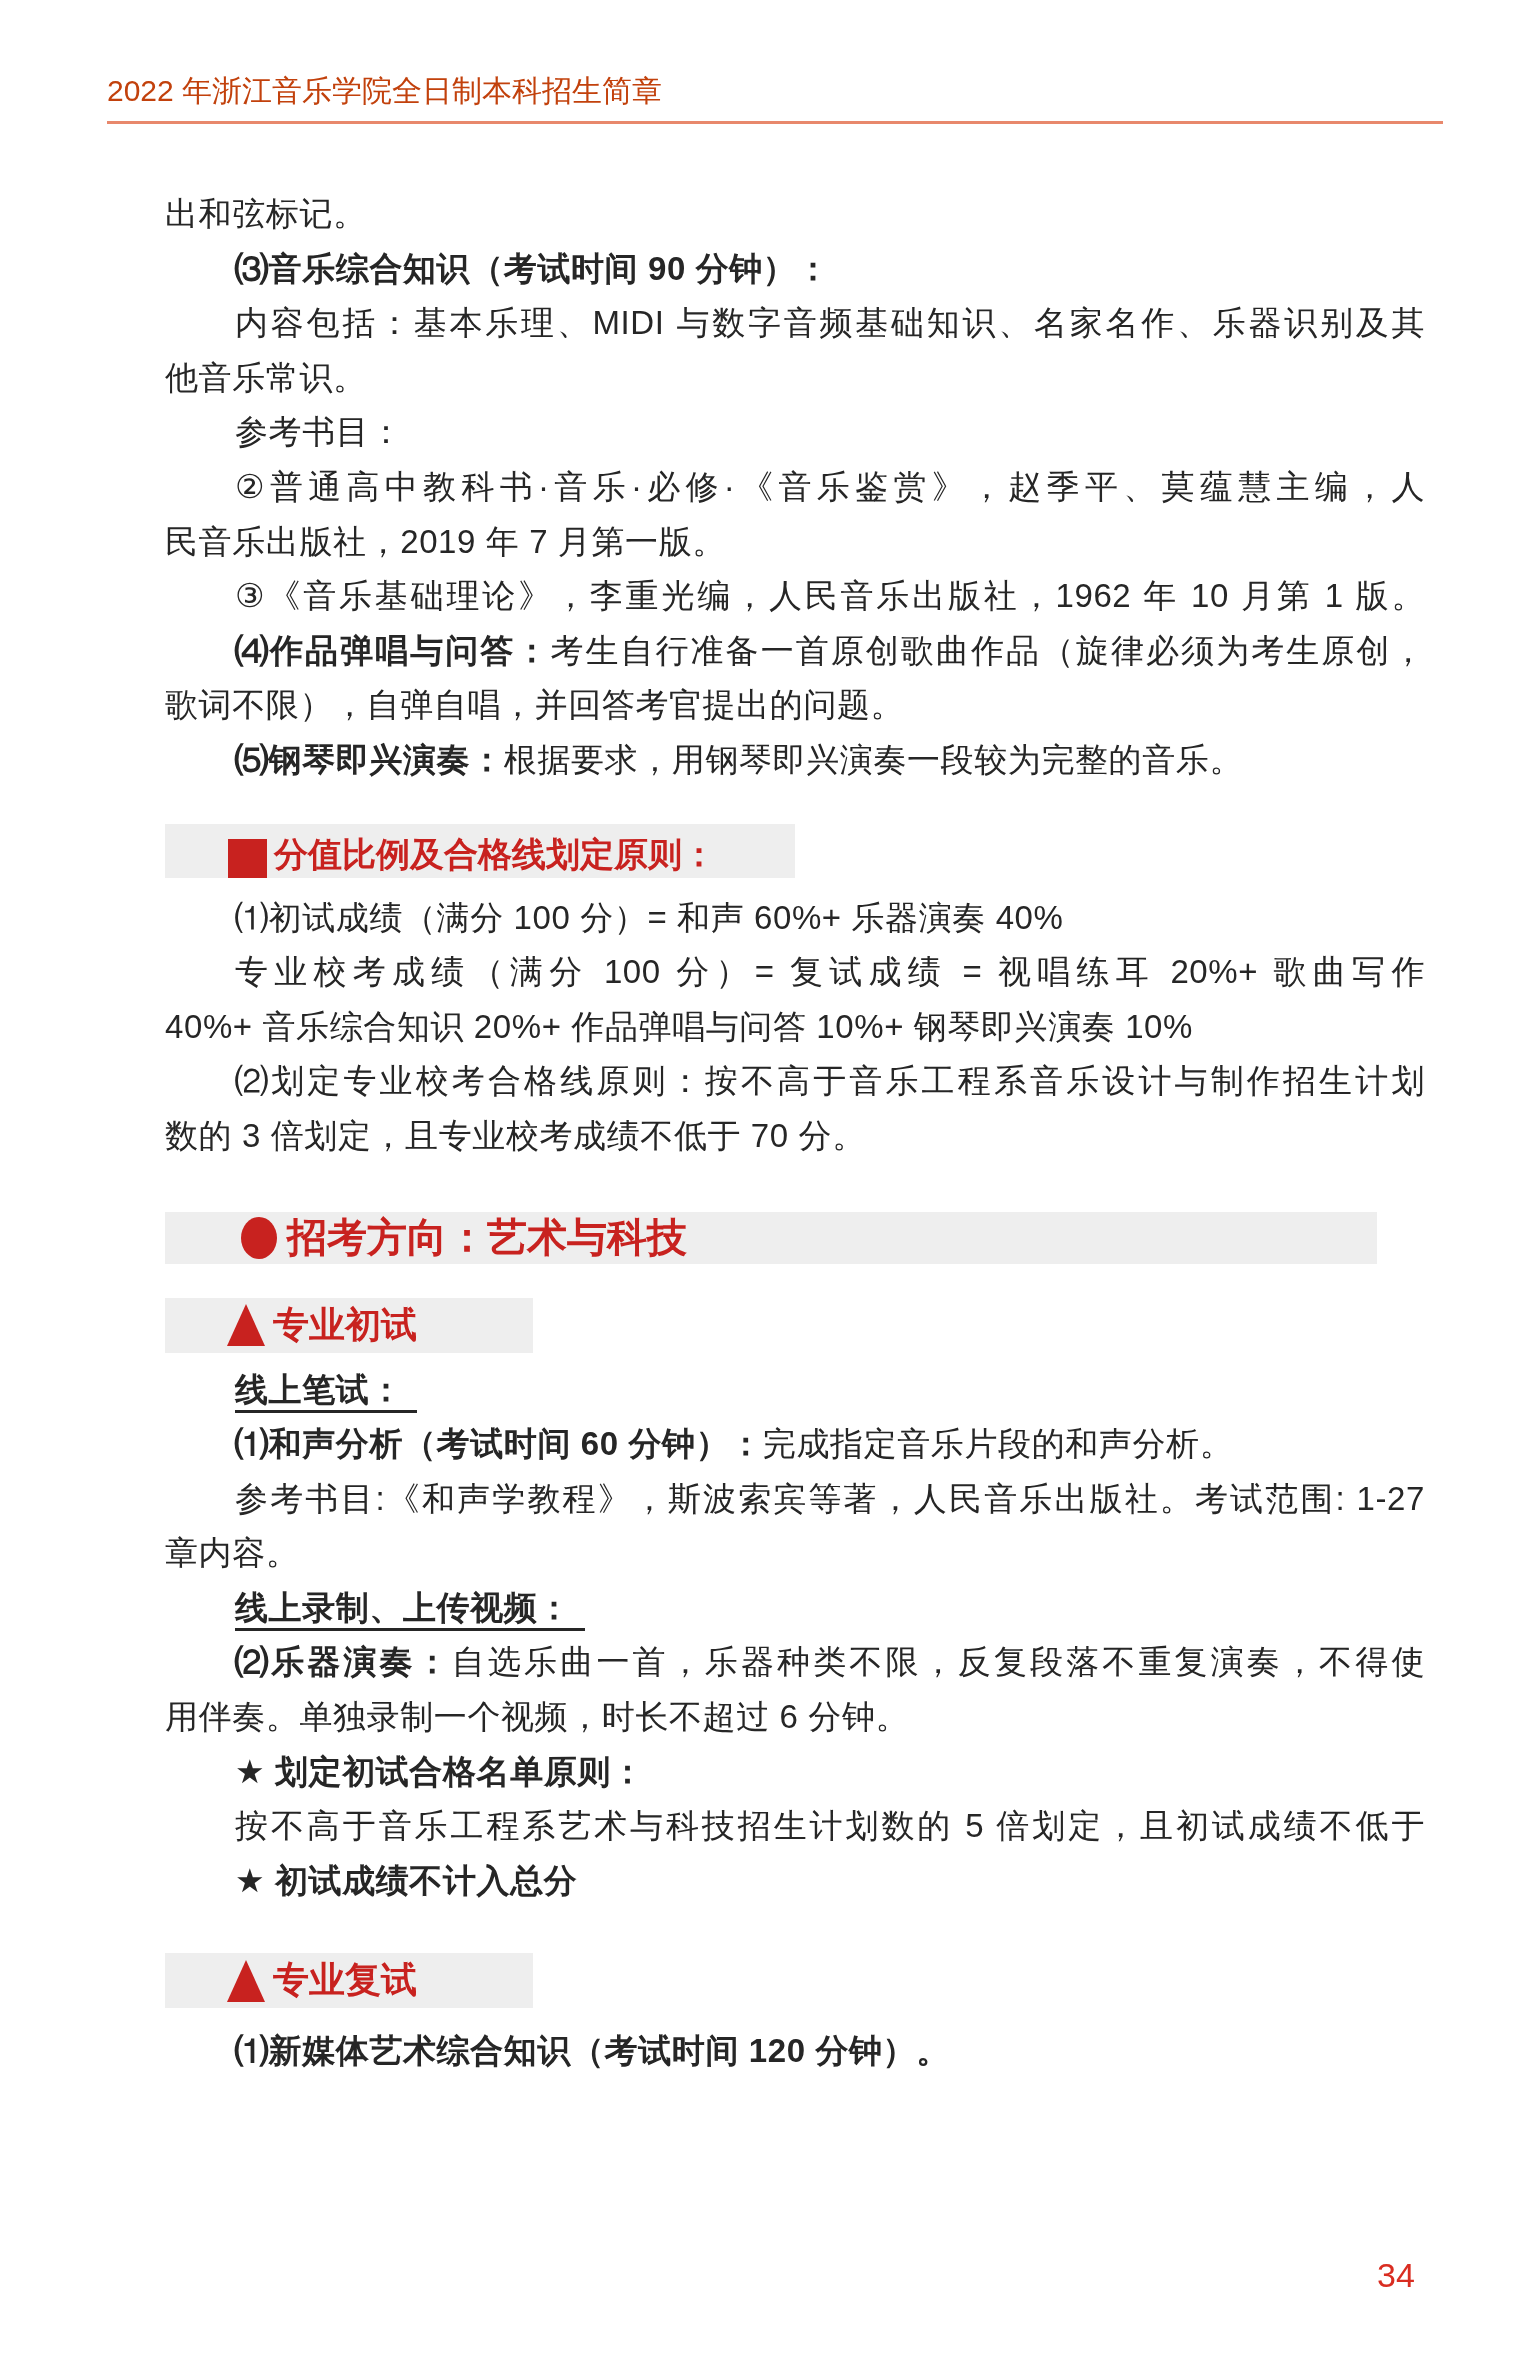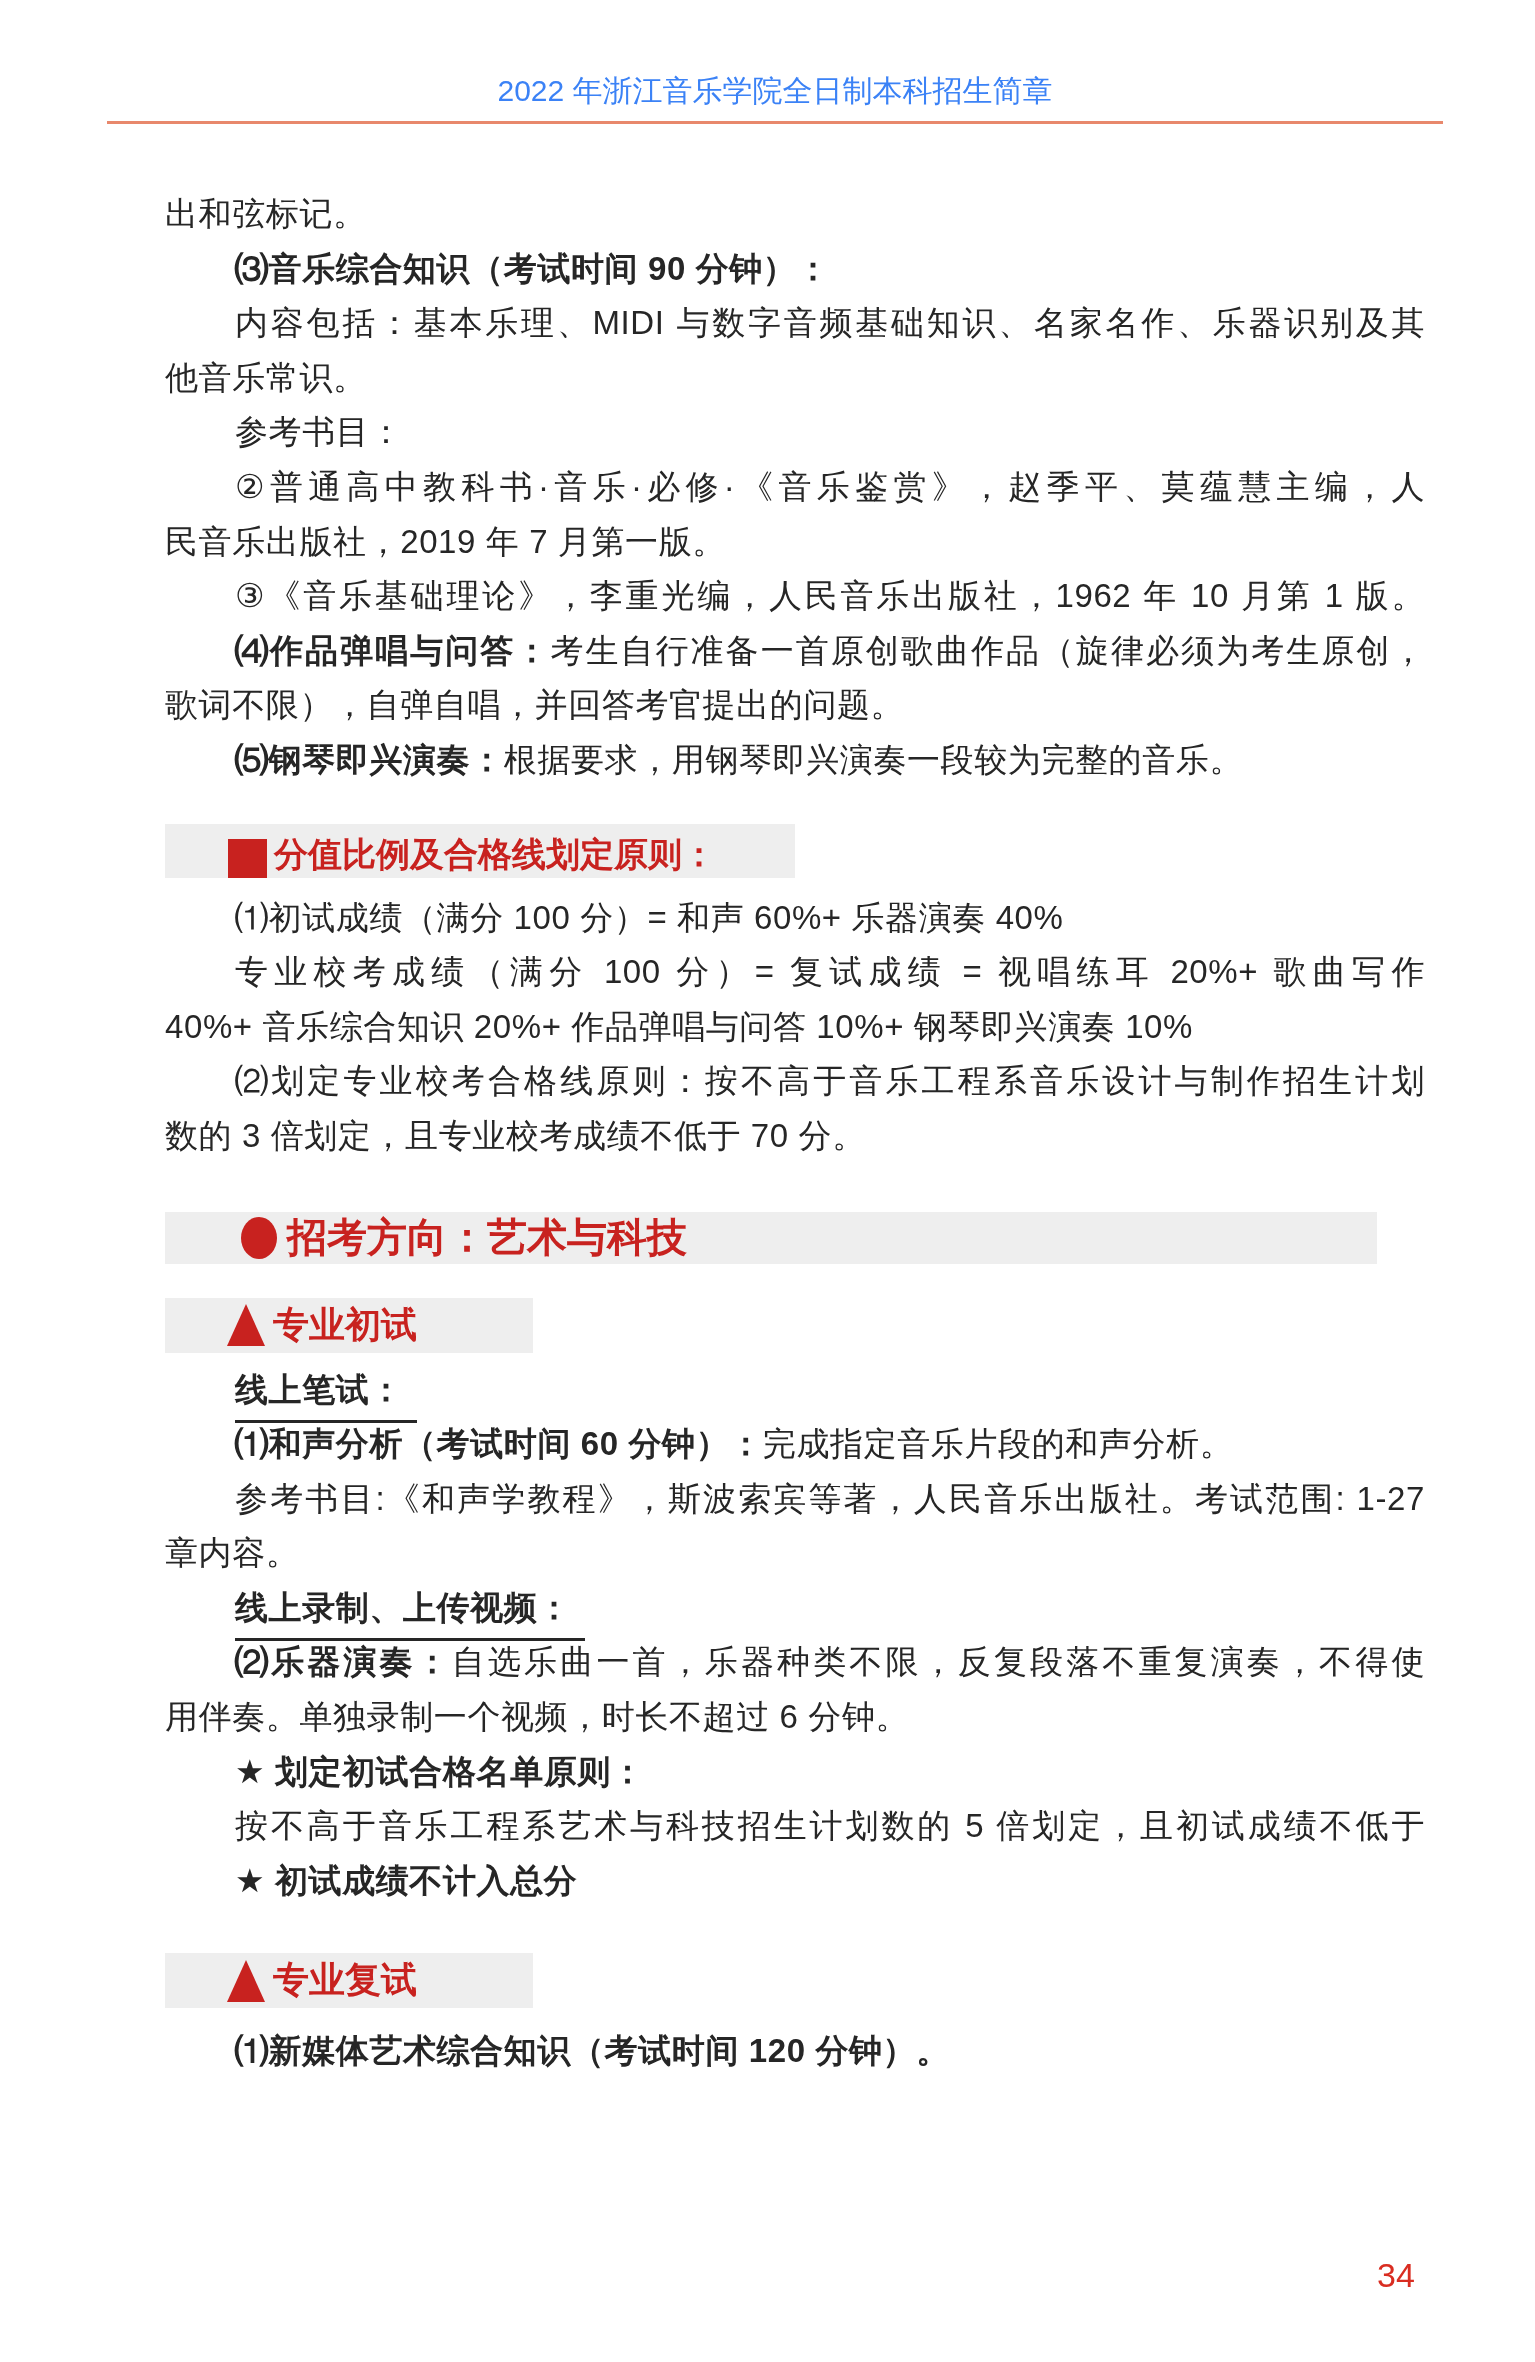--- a/index.html
+++ b/index.html
@@ -7,42 +7,42 @@
     position:relative;
     width:1535px;height:2362px;
     background:#ffffff;
     overflow:hidden;
     font-family:"Liberation Sans","DejaVu Sans",sans-serif;
     color:#262626;
   }
   
   .header{
     position:absolute;top:74px;left:107px;right:92px;
-    text-align:center;
+    text-align:left;
     font-size:30px;line-height:34px;
-    color:#3b82f6;
+    color:#c2410c;
   }
   .header-rule{
     position:absolute;top:121px;left:107px;right:92px;
     height:3px;background:#e8886c;
   }
   
   .doc{
     position:absolute;left:165px;top:187px;width:1260px;
   }
   .line{
     font-size:33px;
     line-height:54.6px;
     letter-spacing:0.6px;
     white-space:pre-wrap;
   }
   .line.indent{text-indent:70px;}
   .line.fill{text-align:justify;text-align-last:justify;}
   .b{font-weight:700;}
-  .u{border-bottom:3px solid #262626;padding-bottom:12px;padding-right:14px;}
+  .u{border-bottom:3px solid #262626;padding-bottom:2px;padding-right:14px;}
   
   .band{
     background:#eeeeee;
     color:#c8221f;
     display:flex;align-items:center;
     box-sizing:border-box;
     font-weight:700;
   }
   .band .marker{flex:0 0 auto;display:inline-block;}
   .band.principle{width:630px;height:54px;font-size:34px;padding-left:63px;margin:36px 0 13px 0;align-items:flex-end;}

